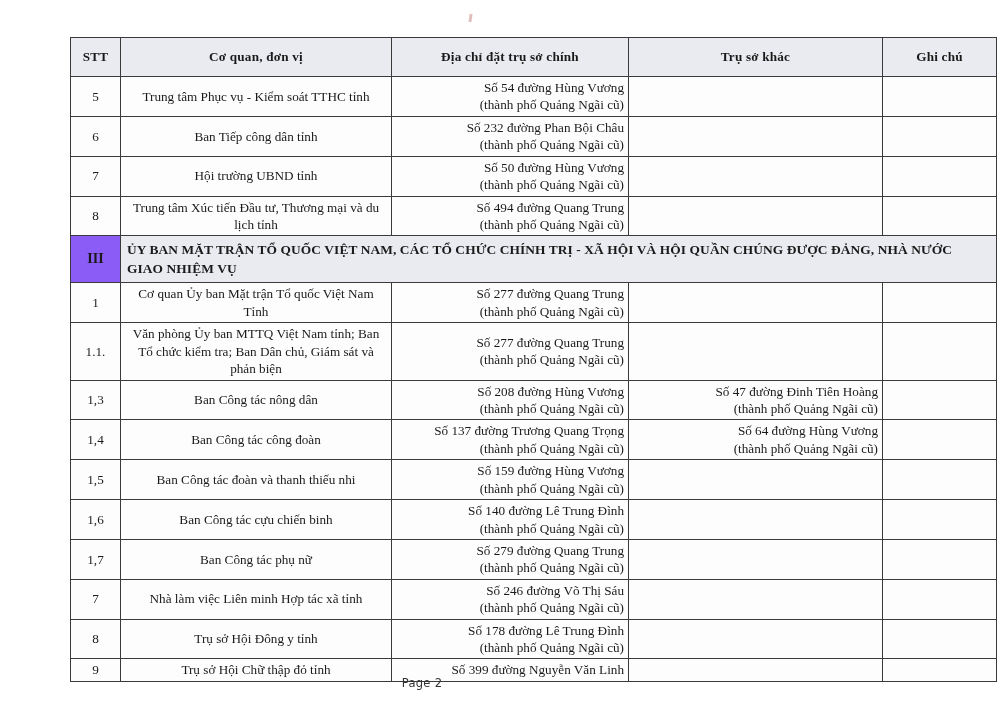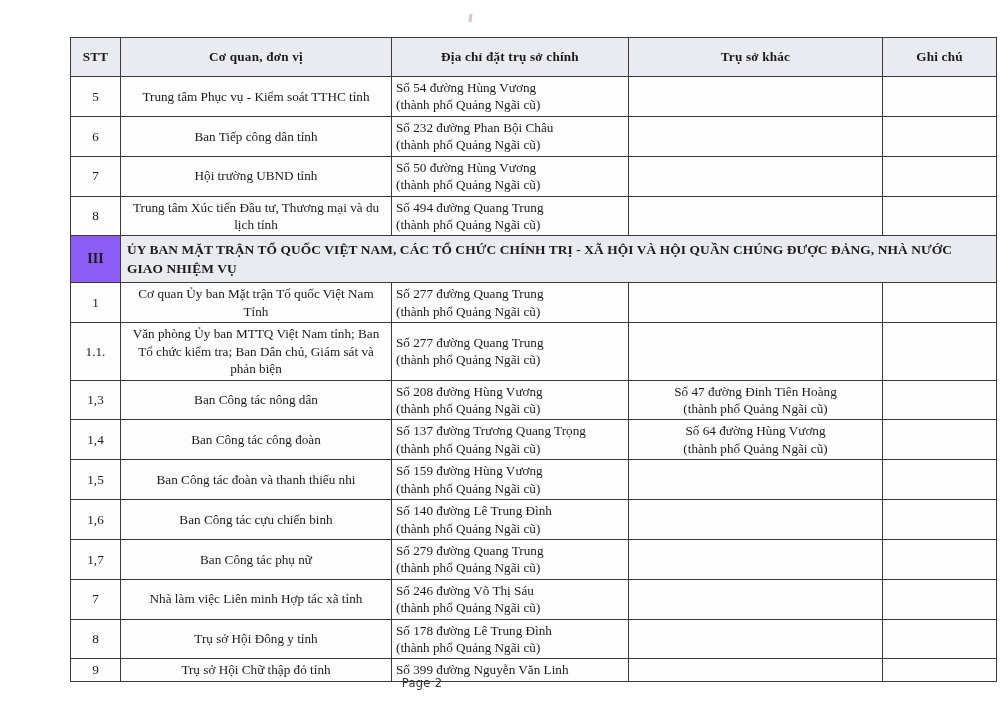--- a/index.html
+++ b/index.html
@@ -88,25 +88,25 @@
   td.stt {
     text-align: center;
     font-size: 13.4px;
   }
 
   td.unit {
     text-align: center;
   }
 
   td.addr {
-    text-align: left;
+    text-align: right;
   }
 
   td.other {
-    text-align: center;
+    text-align: right;
   }
 
   td.note {
     text-align: center;
   }
 
   tr.section-row td.section-label {
     text-align: center;
     font-weight: bold;
     background: #8b5cf6;

